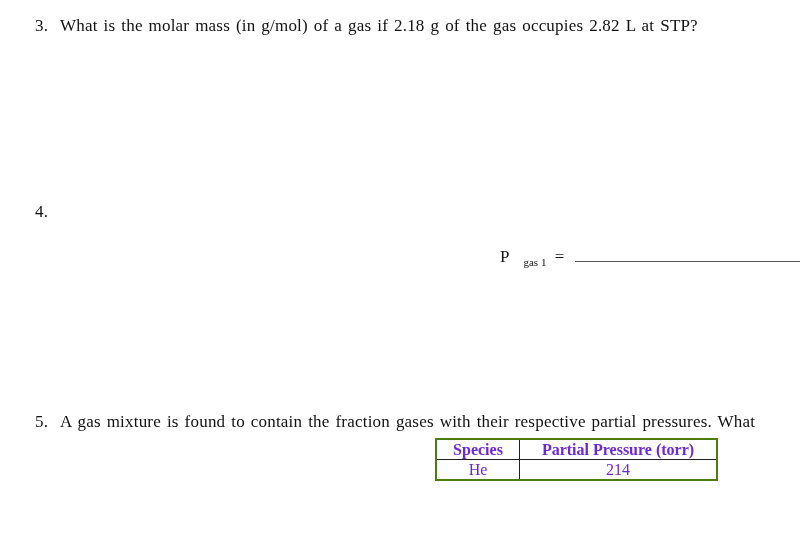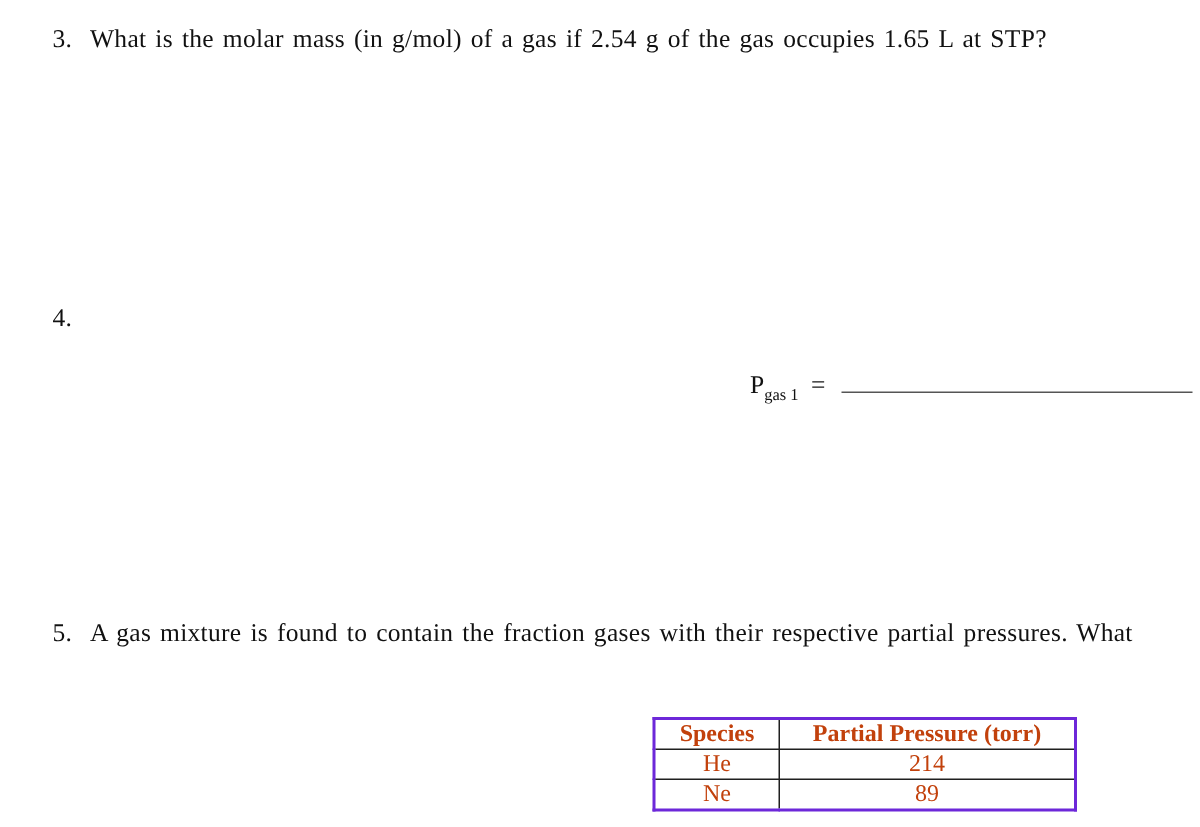--- a/index.html
+++ b/index.html
@@ -36,39 +36,39 @@
   .answer-row {
     position: absolute;
     left: 500px;
     font-size: 17px;
     line-height: 20px;
     white-space: nowrap;
   }
   .answer-row sub {
     font-size: 11px;
     line-height: 0;
+    margin-left: 14px;
   }
   .eq {
     margin: 0 7px 0 4px;
   }
   .blank {
     display: inline-block;
     width: 234px;
     height: 1px;
     border-bottom: 1px solid #555555;
   }
   .ptable {
     position: absolute;
     left: 435px;
     top: 438px;
     border-collapse: collapse;
     font-size: 16px;
-    color: #c2410c;
-    border: 2px solid #6d28d9;
-    margin-top: 40px;
+    color: #6d28d9;
+    border: 2px solid #4d7c0f;
   }
   .ptable th, .ptable td {
     border: 1px solid #1f1f1f;
     text-align: center;
     vertical-align: middle;
     height: 19px;
     line-height: 19px;
     padding: 0 5px;
   }
   .ptable th {
@@ -76,21 +76,21 @@
   }
   .col-species { width: 72px; }
   .col-pressure { width: 186px; }
 </style>
 </head>
 <body>
 
 <div class="page">
 
   <span class="qnum" style="top:16px">3.</span>
-  <span class="qline" style="top:16px">What is the molar mass (in g/mol) of a gas if 2.54 g of the gas occupies 1.65 L at STP?</span>
+  <span class="qline" style="top:16px">What is the molar mass (in g/mol) of a gas if 2.18 g of the gas occupies 2.82 L at STP?</span>
 
   <span class="qnum" style="top:202px">4.</span>
 
   <div class="answer-row" style="top:247px">
     <span><span>P</span><sub>gas 1</sub></span>
     <span class="eq">=</span>
     <span class="blank"></span>
   </div>
 
 
@@ -102,20 +102,16 @@
       <tr>
         <th class="col-species">Species</th>
         <th class="col-pressure">Partial Pressure (torr)</th>
       </tr>
     </thead>
     <tbody>
       <tr>
         <td>He</td>
         <td>214</td>
       </tr>
-      <tr>
-        <td>Ne</td>
-        <td>89</td>
-      </tr>
     </tbody>
   </table>
 
 </div>
 
 </body></html>

